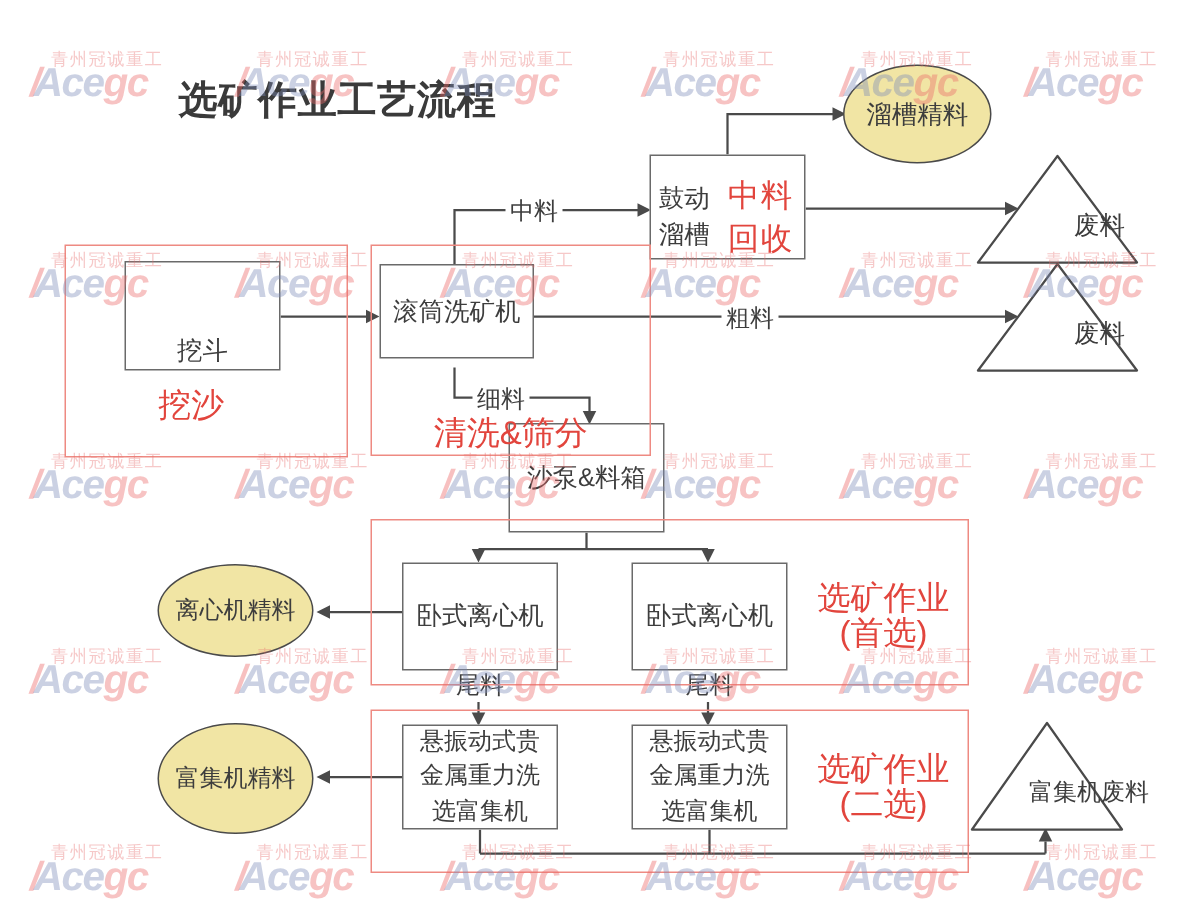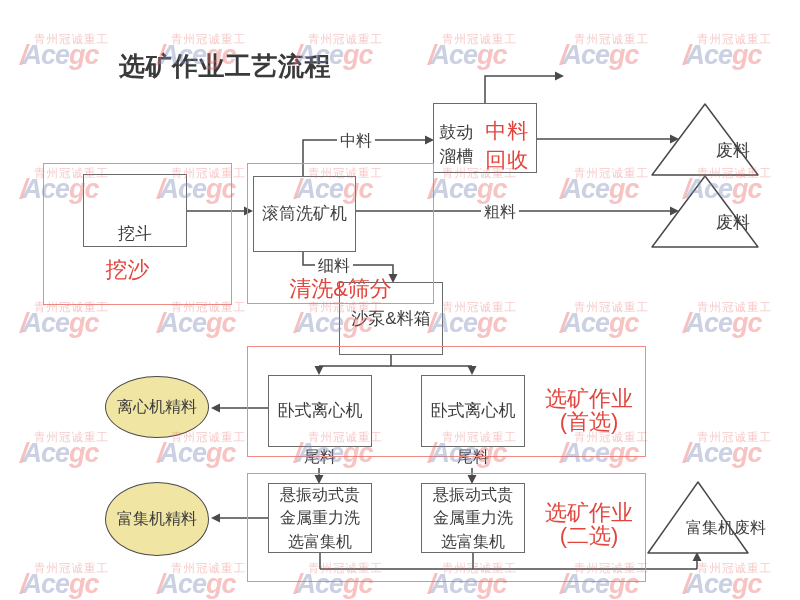--- a/index.html
+++ b/index.html
@@ -76,21 +76,21 @@
       <polygon points="705,176 652,247 758,247"></polygon>
       <polygon points="698,482 648,553 748,553"></polygon>
     </g>
   </svg>
 
   <div id="title">选矿作业工艺流程</div>
 
   <div class="node" style="left:83px;top:174px;width:104px;height:73px;align-items:flex-end;">
     <span>挖斗</span>
   </div>
-  <div class="node" style="left:253px;top:176px;width:103px;height:76px;">
+  <div class="node" style="left:253px;top:176px;width:103px;height:63px;">
     <span>滚筒洗矿机</span>
   </div>
   <div class="node" style="left:433px;top:103px;width:104px;height:70px;padding-top:14px;justify-content:flex-start;">
     <span class="sluice-main">鼓动溜槽</span>
     <span class="sluice-note">中料回收</span>
   </div>
   <div class="node" style="left:339px;top:282px;width:104px;height:73px;">
     <span>沙泵&amp;料箱</span>
   </div>
   <div class="node" style="left:268px;top:375px;width:104px;height:72px;">
@@ -99,20 +99,23 @@
   <div class="node" style="left:421px;top:375px;width:104px;height:72px;">
     <span>卧式离心机</span>
   </div>
   <div class="node node-small" style="left:268px;top:483px;width:104px;height:70px;">
     <span>悬振动式贵金属重力洗选富集机</span>
   </div>
   <div class="node node-small" style="left:421px;top:483px;width:104px;height:70px;">
     <span>悬振动式贵金属重力洗选富集机</span>
   </div>
 
+  <div class="ellipse" style="left:562px;top:43px;width:99px;height:66px;font-size:17px;">
+    <span>溜槽精料</span>
+  </div>
   <div class="ellipse" style="left:105px;top:376px;width:104px;height:62px;">
     <span>离心机精料</span>
   </div>
   <div class="ellipse" style="left:105px;top:482px;width:104px;height:74px;">
     <span>富集机精料</span>
   </div>
 
   <div class="tri-label" style="left:655px;top:139px;width:100px;">废料</div>
   <div class="tri-label" style="left:655px;top:211px;width:100px;">废料</div>
   <div class="tri-label" style="left:648px;top:518px;width:100px;font-size:16px;">富集机废料</div>

